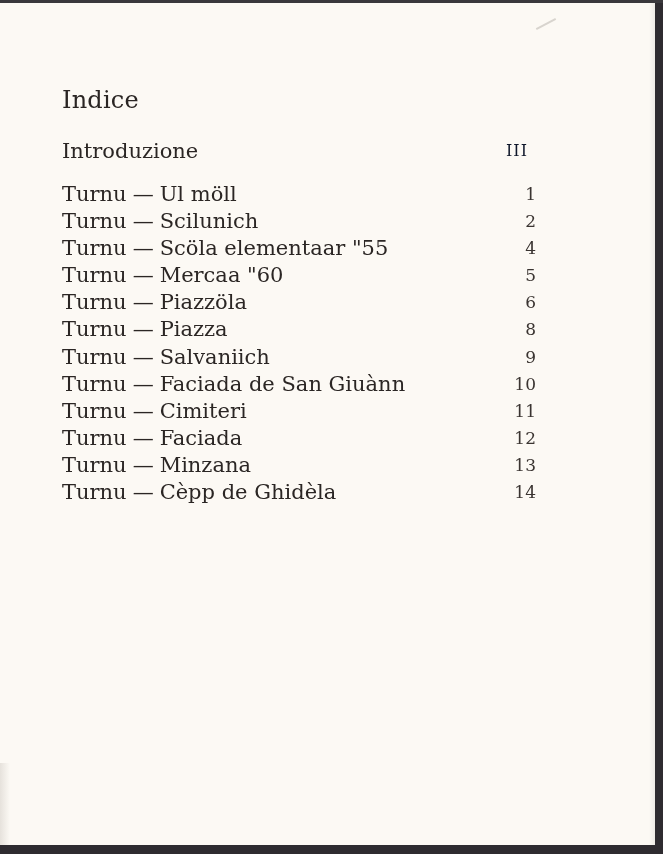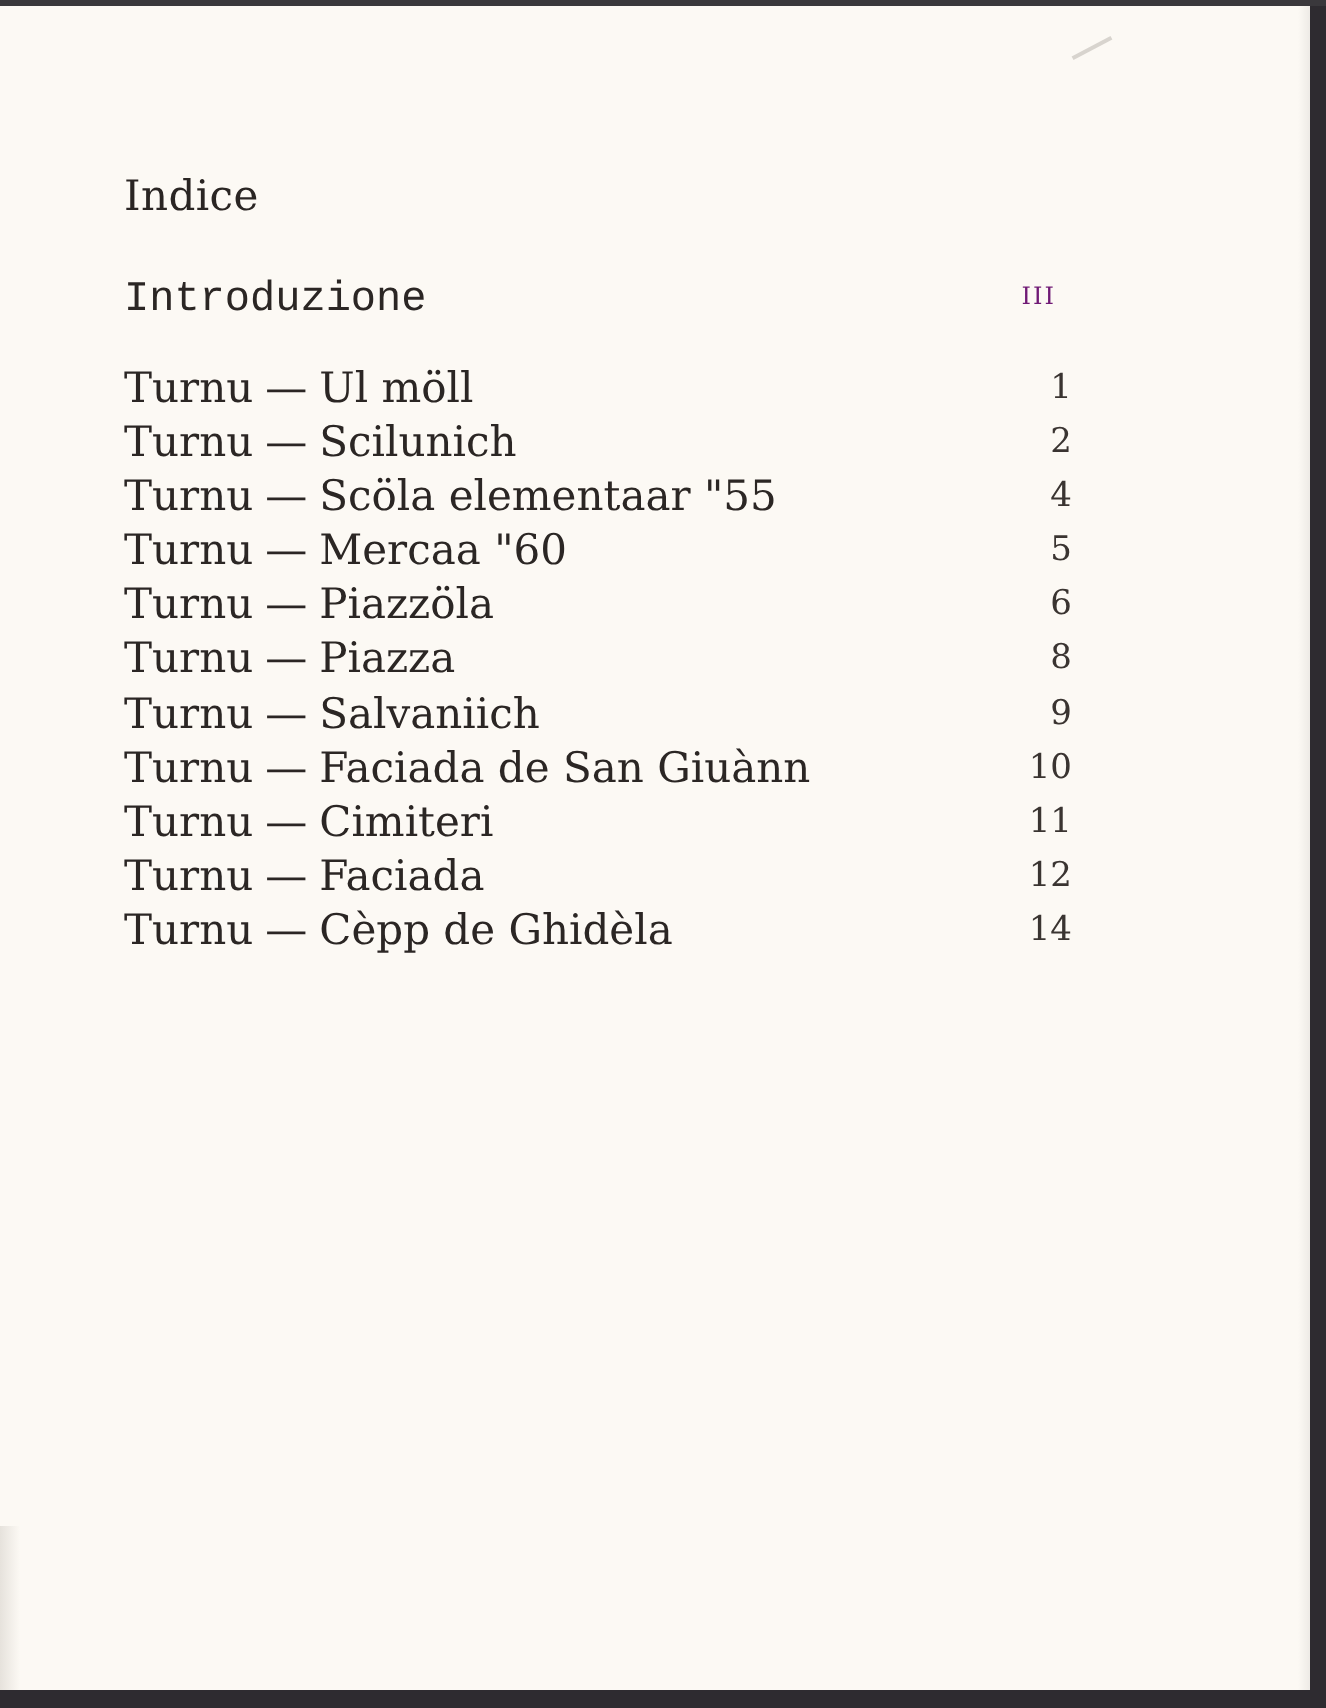--- a/index.html
+++ b/index.html
@@ -45,42 +45,42 @@
       position: absolute;
       left: 535px; top: 20px;
       width: 22px; height: 2px;
       background: #d8d4ce;
       transform: rotate(-28deg);
     }
     .heading {
       position: absolute;
       left: 62px;
       top: 83px;
-      font-size: 21px;
+      font-size: 24px;
       letter-spacing: 0.2px;
       color: #2a2523;
     }
     .intro-row {
       position: absolute;
       left: 62px;
       top: 136px;
       width: 466px;
       height: 28px;
       font-size: 21px;
     }
     .intro-title {
       position: absolute;
-      left: 0; top: 0; font-family: Liberation Mono, monospace;
+      left: 0; top: 0;
     }
     .intro-page {
       position: absolute;
       right: 0; top: 2px;
-      font-size: 12px;
+      font-size: 16px;
       letter-spacing: 1px;
-      color: #701a75;
+      color: #0f172a;
     }
     .toc-list {
       position: absolute;
       left: 62px;
       top: 178px;
       width: 474px;
       margin: 0;
       padding: 0;
       list-style: none;
     }
@@ -154,17 +154,21 @@
     </li>
     <li class="toc-row">
       <span class="prefix">Turnu</span><span class="dash">—</span><span class="title">Cimiteri</span>
       <span class="pg">11</span>
     </li>
     <li class="toc-row">
       <span class="prefix">Turnu</span><span class="dash">—</span><span class="title">Faciada</span>
       <span class="pg">12</span>
     </li>
     <li class="toc-row">
+      <span class="prefix">Turnu</span><span class="dash">—</span><span class="title">Minzana</span>
+      <span class="pg">13</span>
+    </li>
+    <li class="toc-row">
       <span class="prefix">Turnu</span><span class="dash">—</span><span class="title">Cèpp de Ghidèla</span>
       <span class="pg">14</span>
     </li>
   </ul>
 </div>
 
 </body></html>

